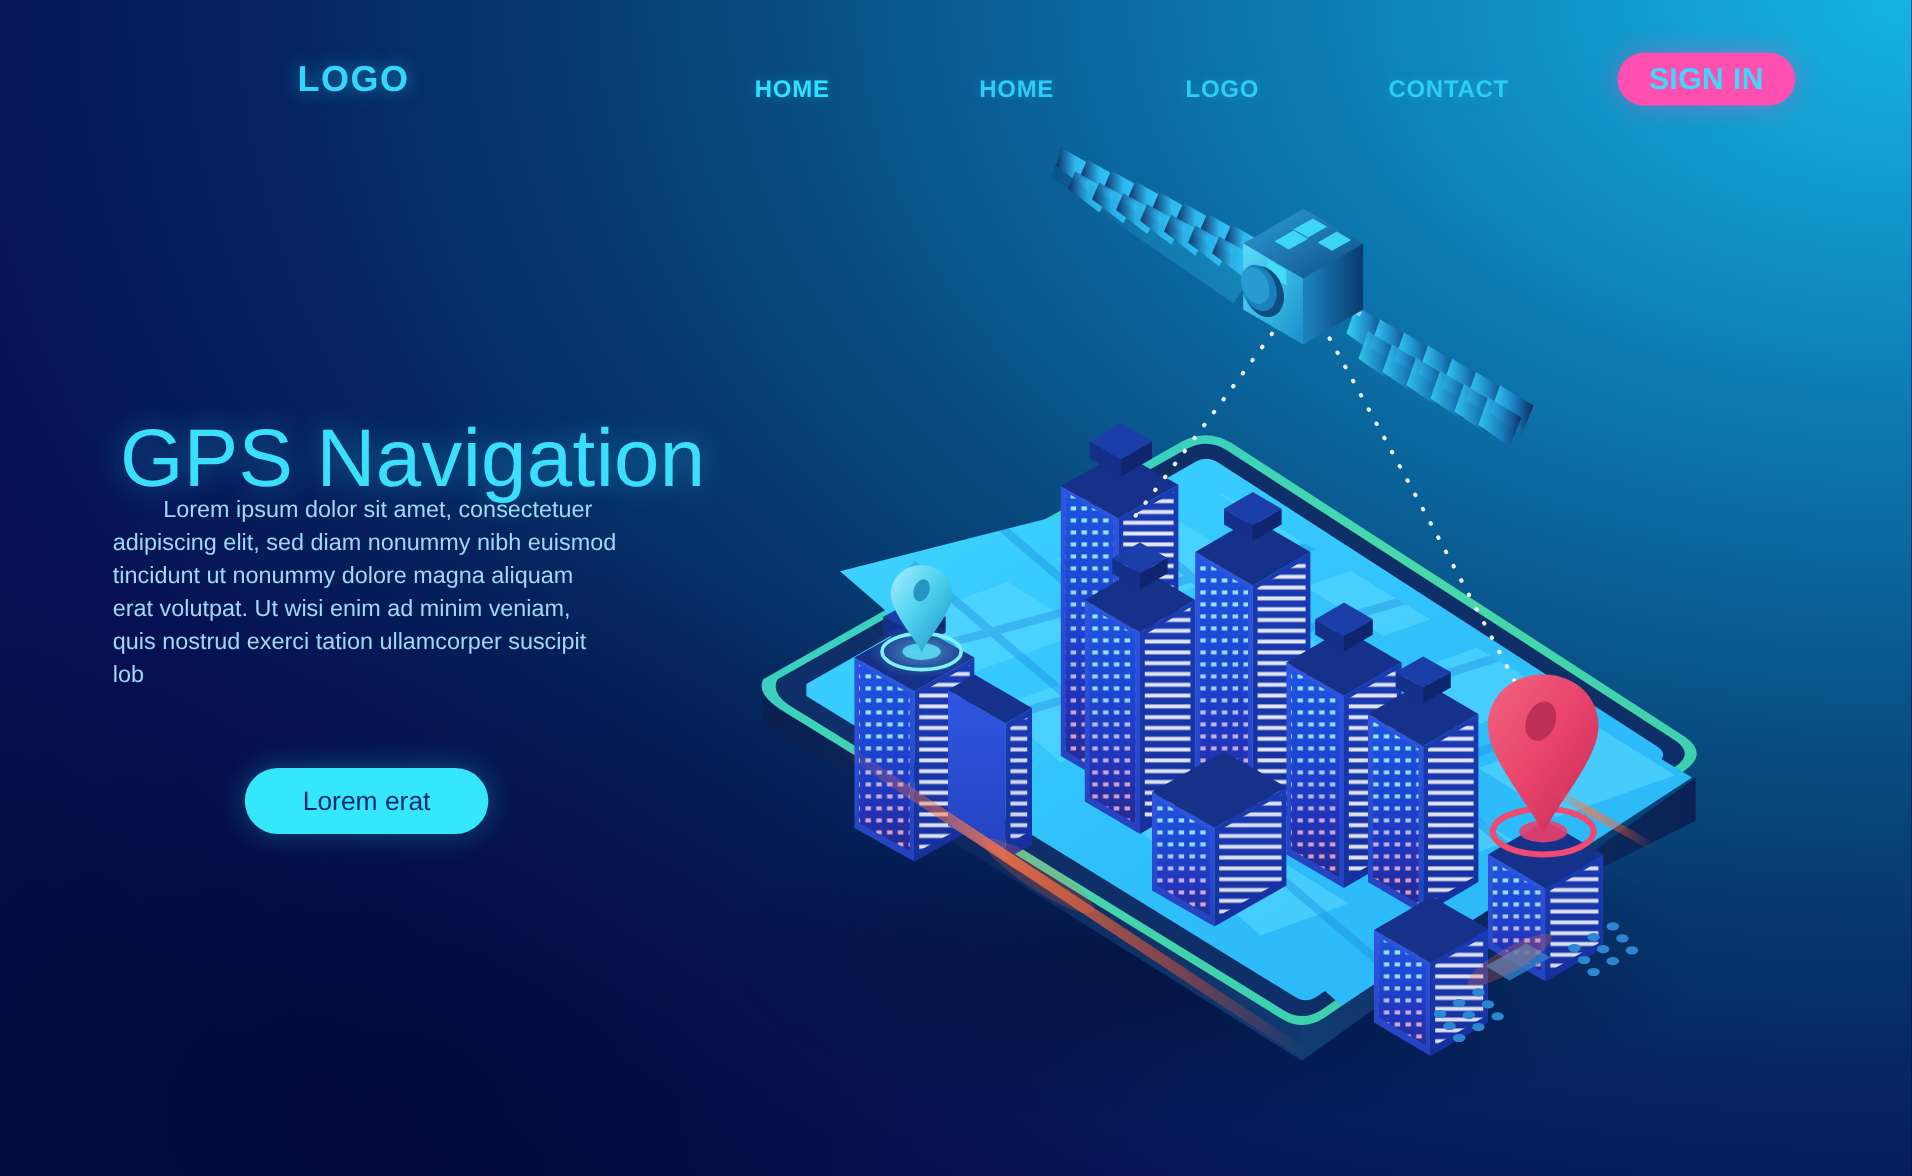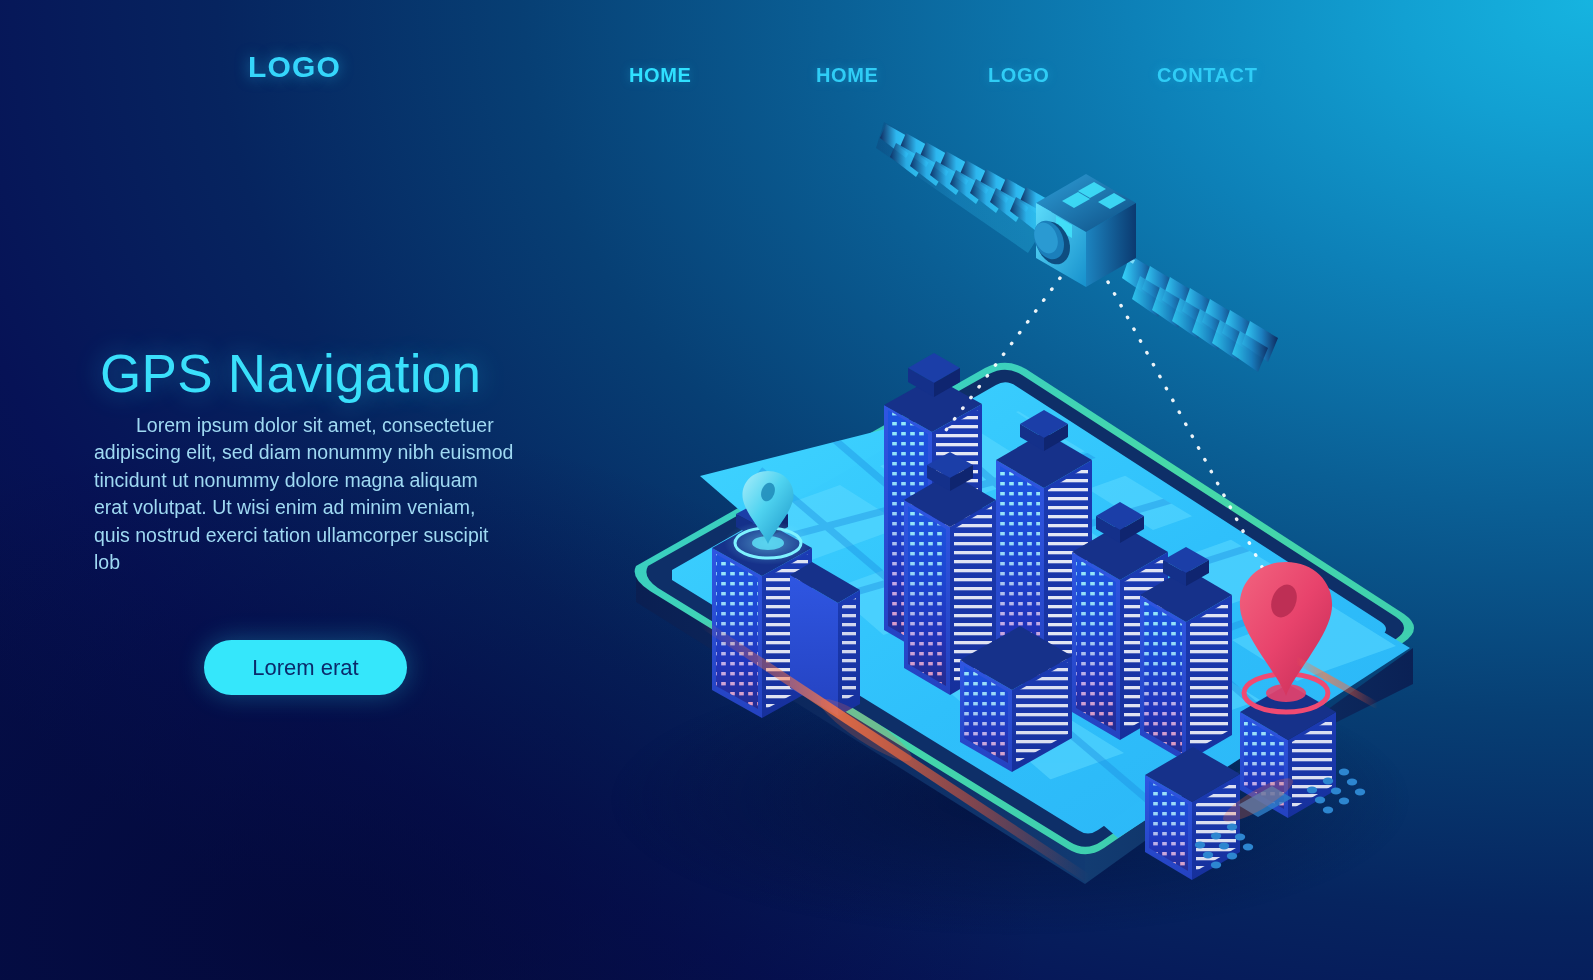--- a/index.html
+++ b/index.html
@@ -58,21 +58,21 @@
   }
   #signin span {
     font-size:25px; font-weight:700; letter-spacing:.4px;
     color:#3fd8fb;
   }
 
   
   #hero { position:absolute; left:0; top:0; z-index:35; }
   #hero-title {
     position:absolute; left:100px; top:343px;
-    font-size:53px; font-weight:400; letter-spacing:.3px;
+    font-size:68px; font-weight:400; letter-spacing:.3px;
     color:#3ae0fb;
     text-shadow:0 0 26px rgba(45,210,250,.45);
     white-space:nowrap;
   }
   #hero-body {
     position:absolute; left:94px; top:412px;
     width:420px;
     font-size:19.5px; line-height:1.41;
     color:#9fd9f2;
     text-indent:42px;
@@ -536,20 +536,23 @@
   <div id="bg-vignette"></div>
 
   <nav id="nav">
     <div id="logo">LOGO</div>
 
     <a class="navlink active" id="nav-0">HOME</a>
     <a class="navlink" id="nav-1">HOME</a>
     <a class="navlink" id="nav-2">LOGO</a>
     <a class="navlink" id="nav-3">CONTACT</a>
 
+    <button id="signin">
+      <span>SIGN IN</span>
+    </button>
   </nav>
 
   <section id="hero">
     <h1 id="hero-title">GPS Navigation</h1>
     <p id="hero-body">Lorem ipsum dolor sit amet, consectetuer adipiscing elit, sed diam nonummy nibh euismod tincidunt ut nonummy dolore magna aliquam erat volutpat. Ut wisi enim ad minim veniam, quis nostrud exerci tation ullamcorper suscipit lob</p>
     <button id="cta">
       <span>Lorem erat</span>
     </button>
   </section>
 

